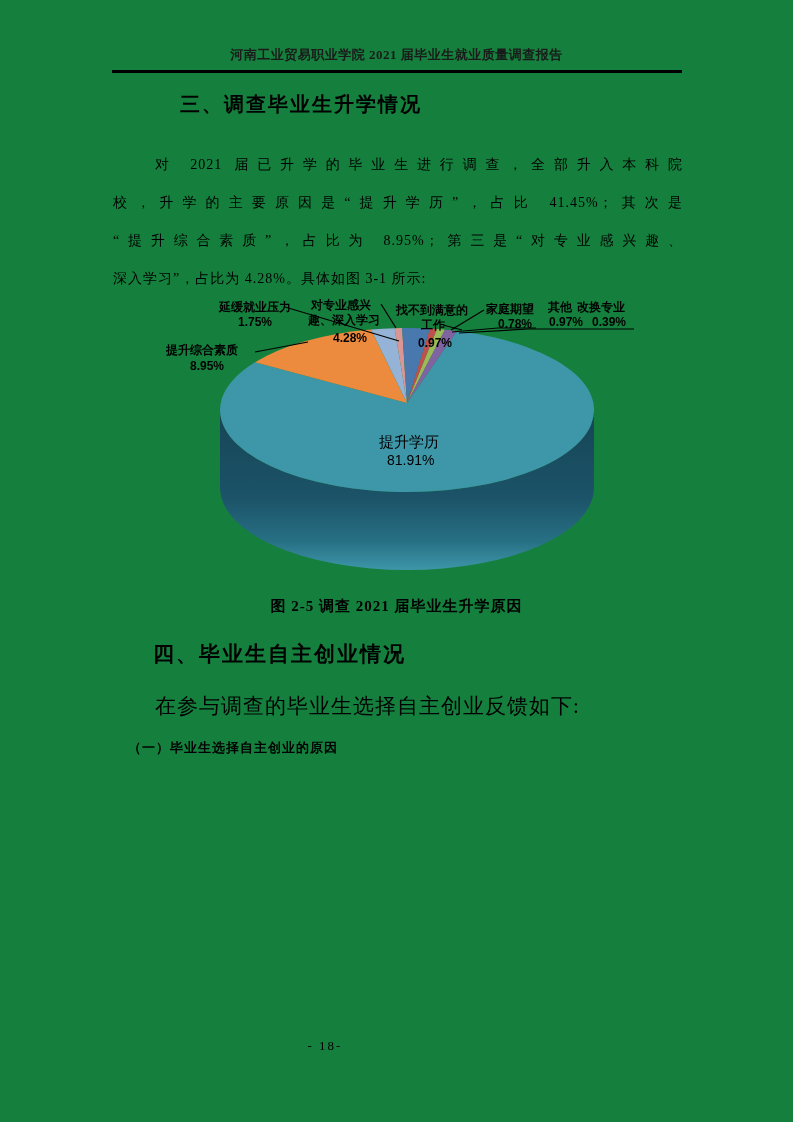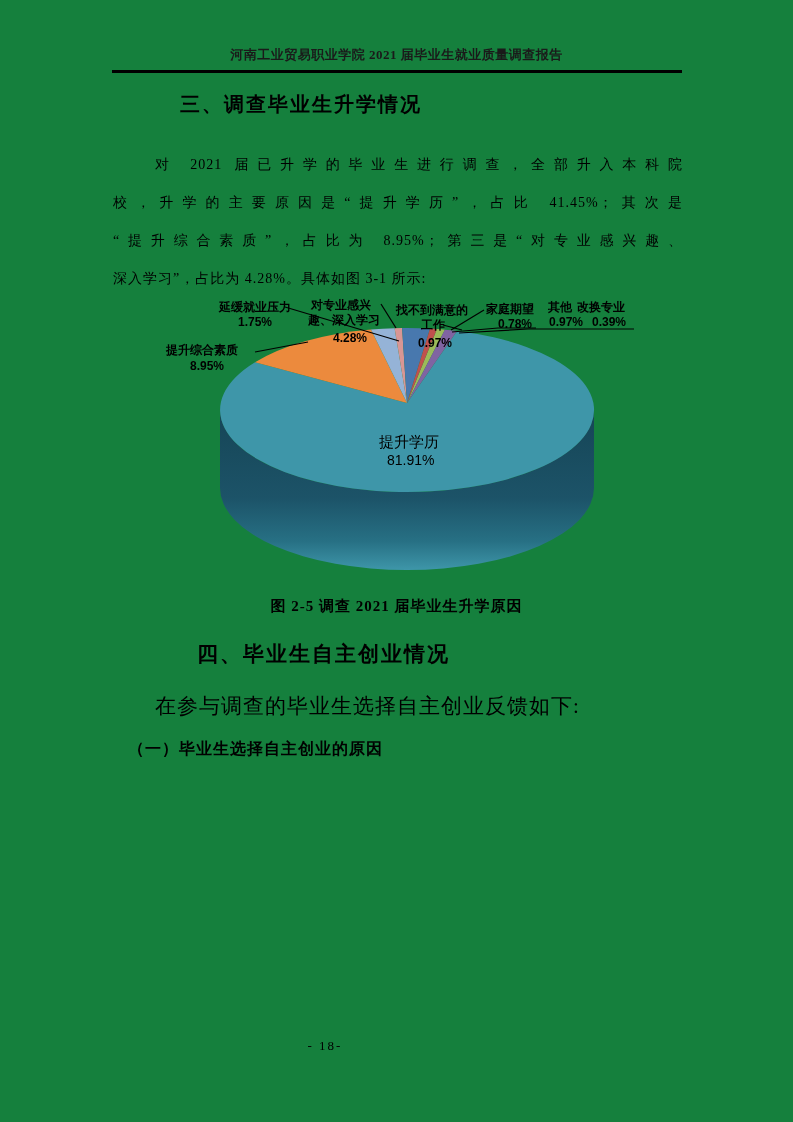--- a/index.html
+++ b/index.html
@@ -10,33 +10,33 @@
   .hdr{
     position:absolute;top:46px;left:0;width:793px;text-align:center;
     font-size:13px;font-weight:600;letter-spacing:0.5px;color:#1a1a1a;
   }
   .hdr-rule{position:absolute;top:70px;left:112px;width:570px;height:3px;background:#000;}
   .h-sec{
     position:absolute;font-family:"Liberation Sans","DejaVu Sans",sans-serif;
     font-weight:700;font-size:20px;letter-spacing:2px;color:#000;
   }
   .h3{top:91px;left:156px;margin-left:24px;}
-  .h4{top:640px;left:153px;font-size:21px;margin-left:44px;}
+  .h4{top:640px;left:153px;font-size:21px;}
   .para{position:absolute;left:113px;width:570px;font-size:14px;line-height:38px;letter-spacing:1px;}
   .p3{top:146px;}
   .p4{top:788px;}
   .ln{height:38px;white-space:nowrap;}
   .j{text-align:justify;text-align-last:justify;white-space:normal;height:38px;overflow:hidden;}
   .ind{padding-left:42px;}
   .caption{
     position:absolute;top:597px;left:0;width:793px;text-align:center;
     font-weight:700;font-size:15px;letter-spacing:1px;
   }
   .intro{position:absolute;top:692px;left:155px;font-size:21px;letter-spacing:1px;}
-  .sub1{position:absolute;top:739px;left:128px;font-size:16px;font-weight:700;letter-spacing:1px;}
+  .sub1{position:absolute;top:739px;left:128px;font-size:13px;font-weight:700;letter-spacing:1px;}
   .pagenum{
     position:absolute;top:1038px;left:0;width:650px;text-align:center;
     font-size:13px;letter-spacing:2px;
   }
   .chart-wrap{position:absolute;top:290px;left:0;width:793px;height:310px;}
 </style>
 </head>
 <body>
 
 <div class="page">

